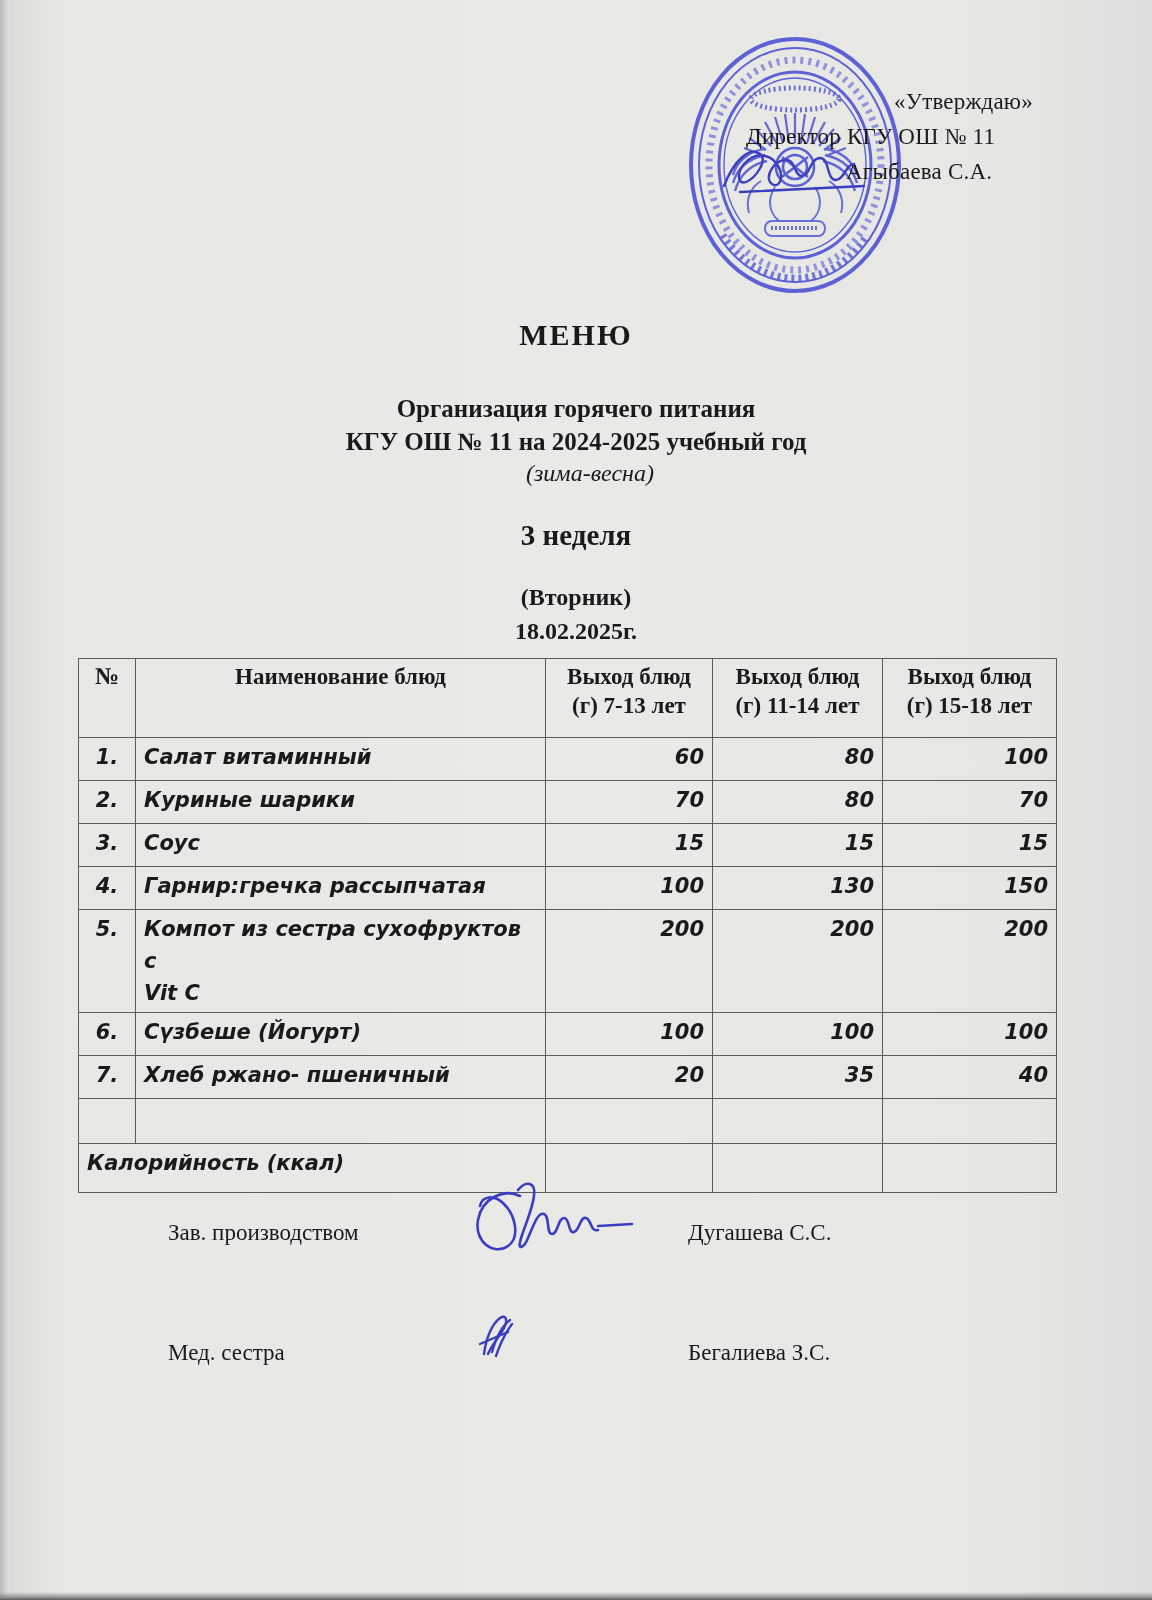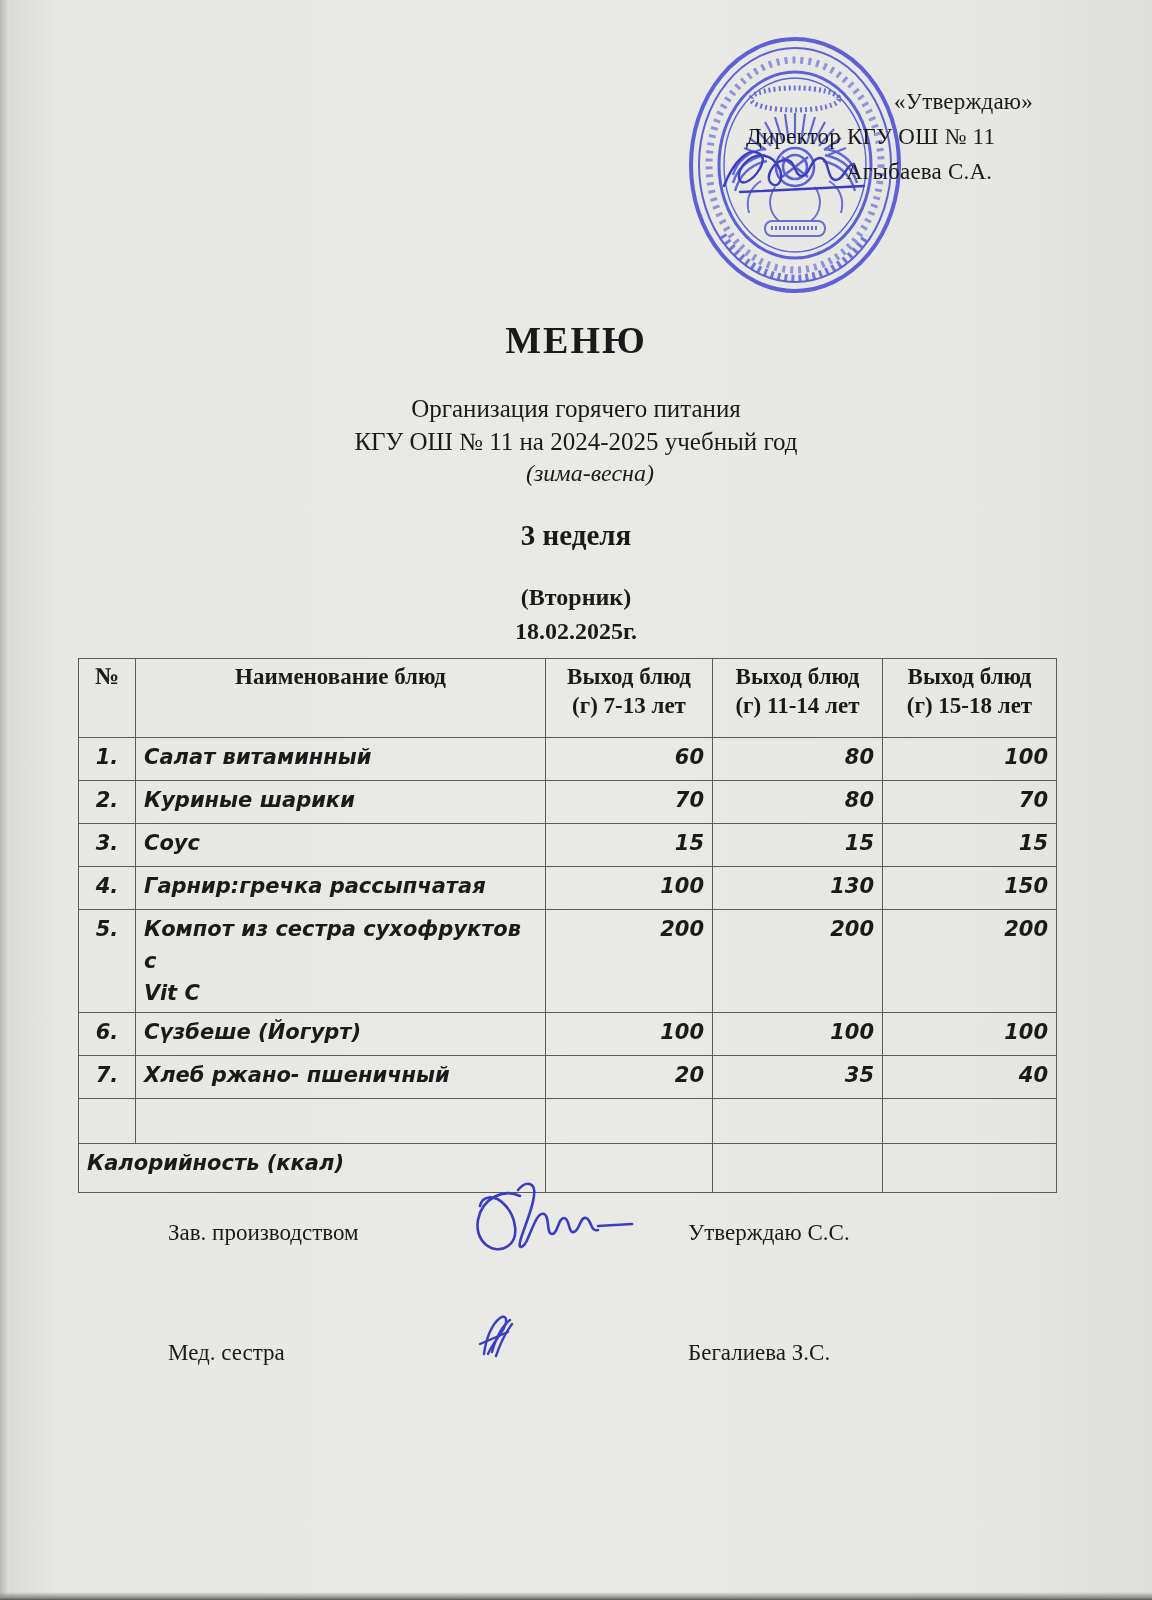--- a/index.html
+++ b/index.html
@@ -76,31 +76,31 @@
     height: 80px;
     z-index: 5;
   }
 
   
   .menu-title {
     position: absolute;
     left: 0; right: 0;
     top: 318px;
     text-align: center;
-    font-size: 38px;
+    font-size: 30px;
     font-weight: bold;
     letter-spacing: 2px;
   }
   .org-block {
     position: absolute;
     left: 0; right: 0;
     top: 392px;
     text-align: center;
     font-size: 25px;
-    font-weight: normal;
+    font-weight: bold;
     line-height: 33px;
   }
   .season {
     position: absolute;
     left: 0; right: 0;
     top: 460px;
     text-align: center;
     font-size: 24px;
     font-style: italic;
     font-weight: normal;
@@ -405,21 +405,21 @@
 
   <div class="sig-row sig1" style="left:0;right:0;">
     <span class="sig-role">Зав. производством</span>
     <svg class="sig-mark" style="left:460px; top:-42px;" width="180" height="86" viewBox="0 0 180 86" aria-hidden="true">
       <g class="ink" stroke-width="2.6" stroke-linecap="round">
         <path d="M60,20 C44,12 22,22 18,44 C14,66 34,80 48,70 C60,62 56,40 44,28 C34,18 22,20 20,30"></path>
         <path d="M58,14 C66,4 76,6 74,20 C72,36 62,56 60,66 C58,74 64,72 68,62 C74,48 78,36 84,38 C90,40 86,58 92,58 C98,58 98,42 104,42 C110,42 108,58 114,56 C120,54 120,40 126,42 C132,44 130,56 138,54"></path>
         <path d="M138,50 L172,48"></path>
       </g>
     </svg>
-    <span class="sig-name">Утверждаю С.С.</span>
+    <span class="sig-name">Дугашева С.С.</span>
   </div>
 
   <div class="sig-row sig2" style="left:0;right:0;">
     <span class="sig-role">Мед. сестра</span>
     <svg class="sig-mark" style="left:466px; top:-34px;" width="70" height="64" viewBox="0 0 70 64" aria-hidden="true">
       <g class="ink" stroke-width="2.4" stroke-linecap="round">
         <path d="M18,50 C20,34 26,20 34,14 C40,10 42,16 38,24 C34,32 26,40 22,50"></path>
         <path d="M26,48 C30,34 36,22 44,16"></path>
         <path d="M14,40 L42,28"></path>
         <path d="M30,52 C34,40 40,28 46,20"></path>

